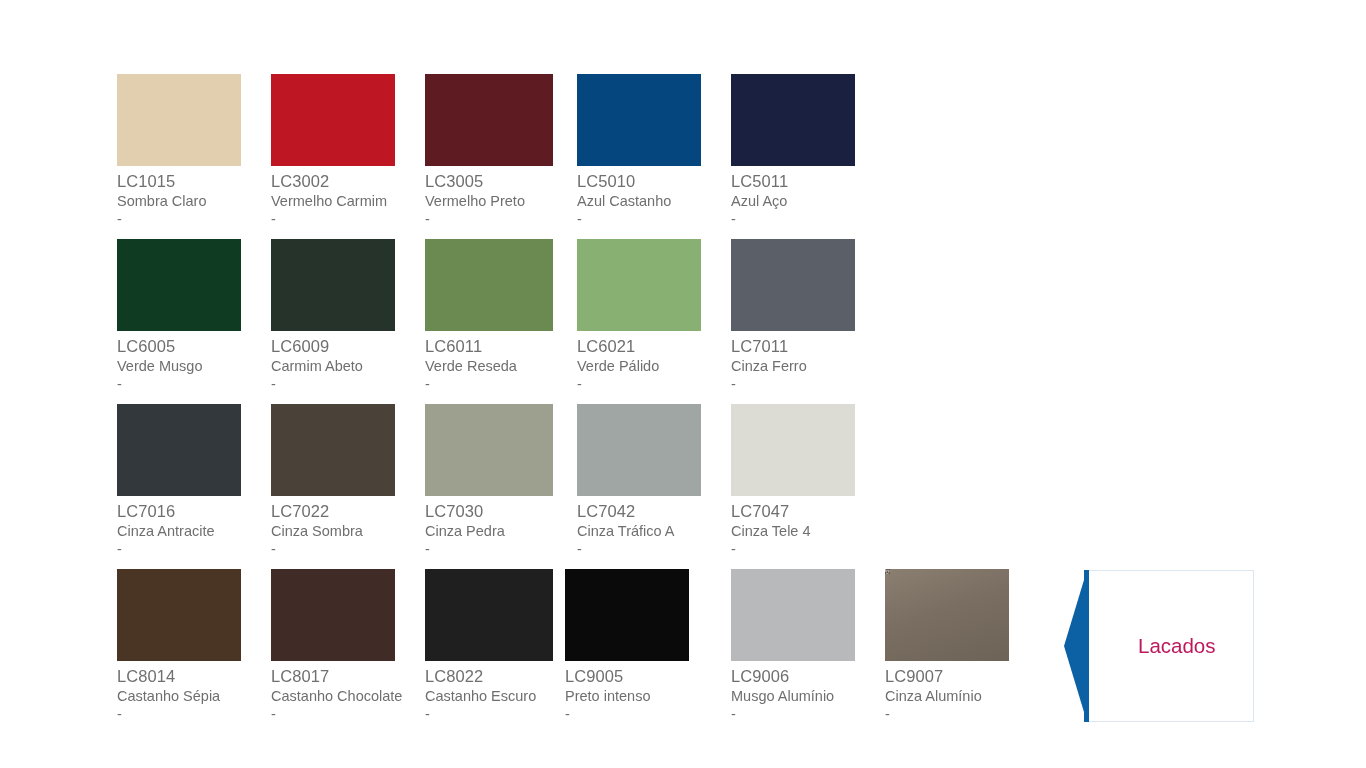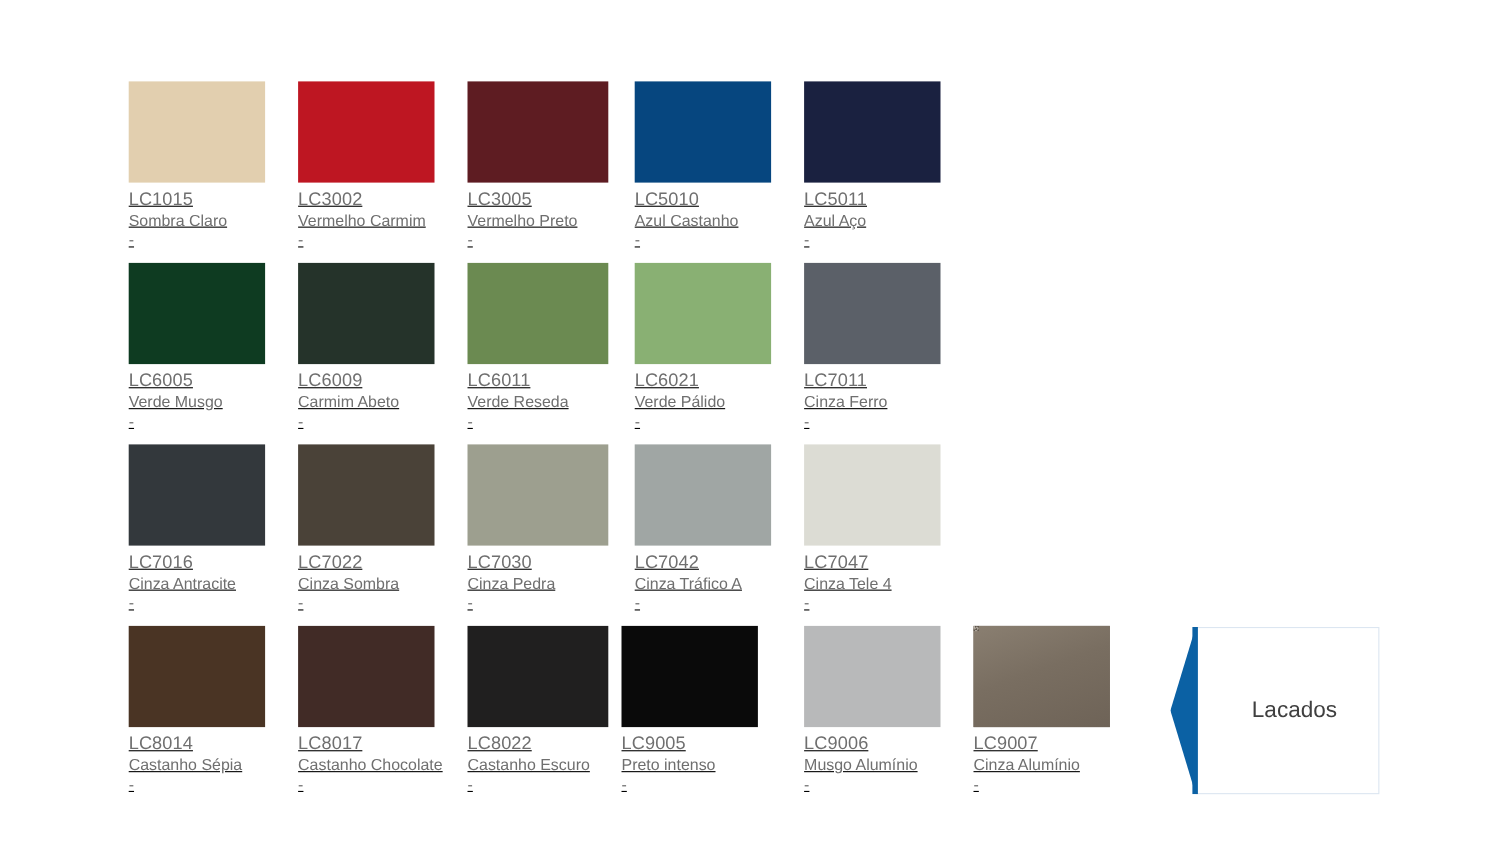--- a/index.html
+++ b/index.html
@@ -50,21 +50,20 @@
     background-repeat: no-repeat;
   }
 
   .chip.wide {
     width: 128px;
   }
 
   .labels {
     padding-top: 7px;
     line-height: 1.0;
-    text-decoration: underline;
   }
 
   .code {
     font-size: 16.5px;
     color: #6f6f6f;
     letter-spacing: 0.1px;
     white-space: nowrap;
     display: block;
     padding-bottom: 4px;
   }
@@ -129,21 +128,21 @@
     width: 60px;
     height: 152px;
   }
 
   .callout-label {
     position: absolute;
     left: 74px;
     top: 50%;
     transform: translateY(-50%);
     font-size: 20.5px;
-    color: #404040;
+    color: #be185d;
     white-space: nowrap;
   }
 </style>
 </head>
 <body>
 
 <div id="board">
 
   <div class="grid">
 

